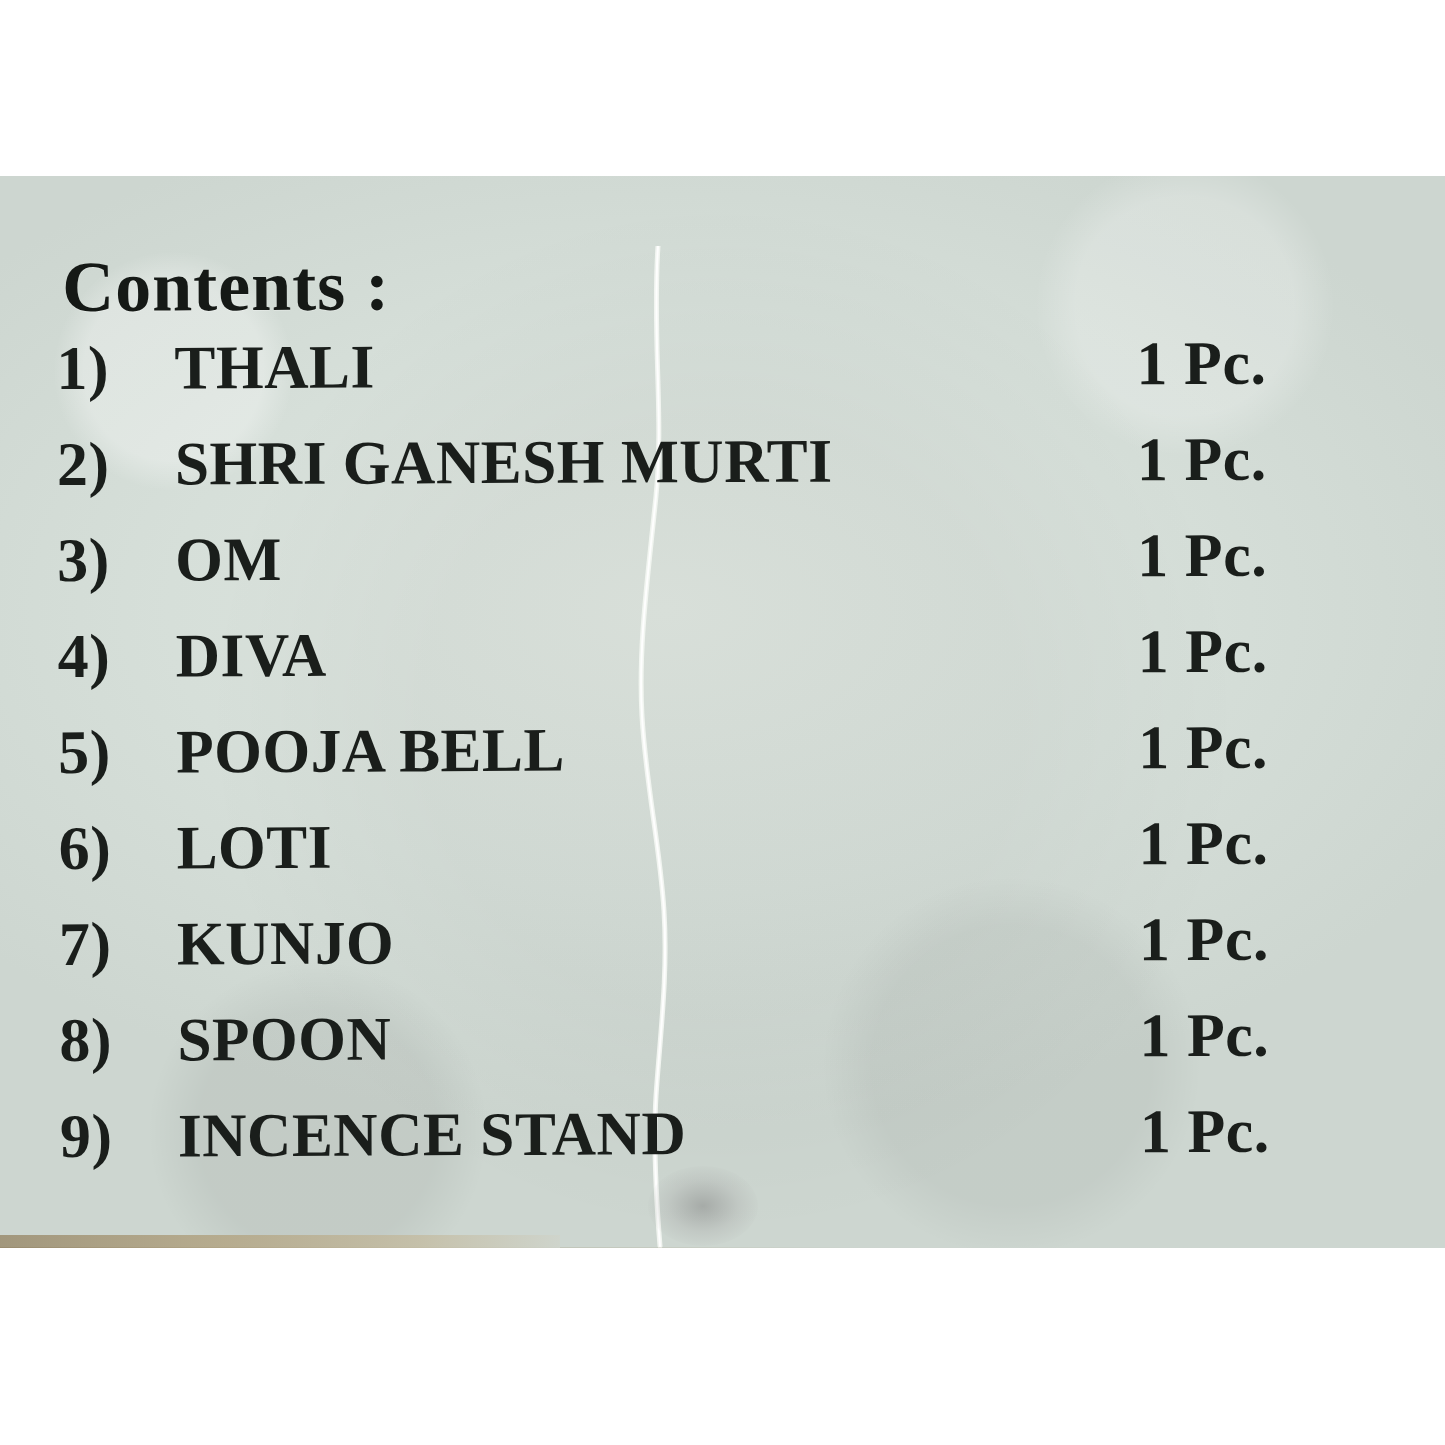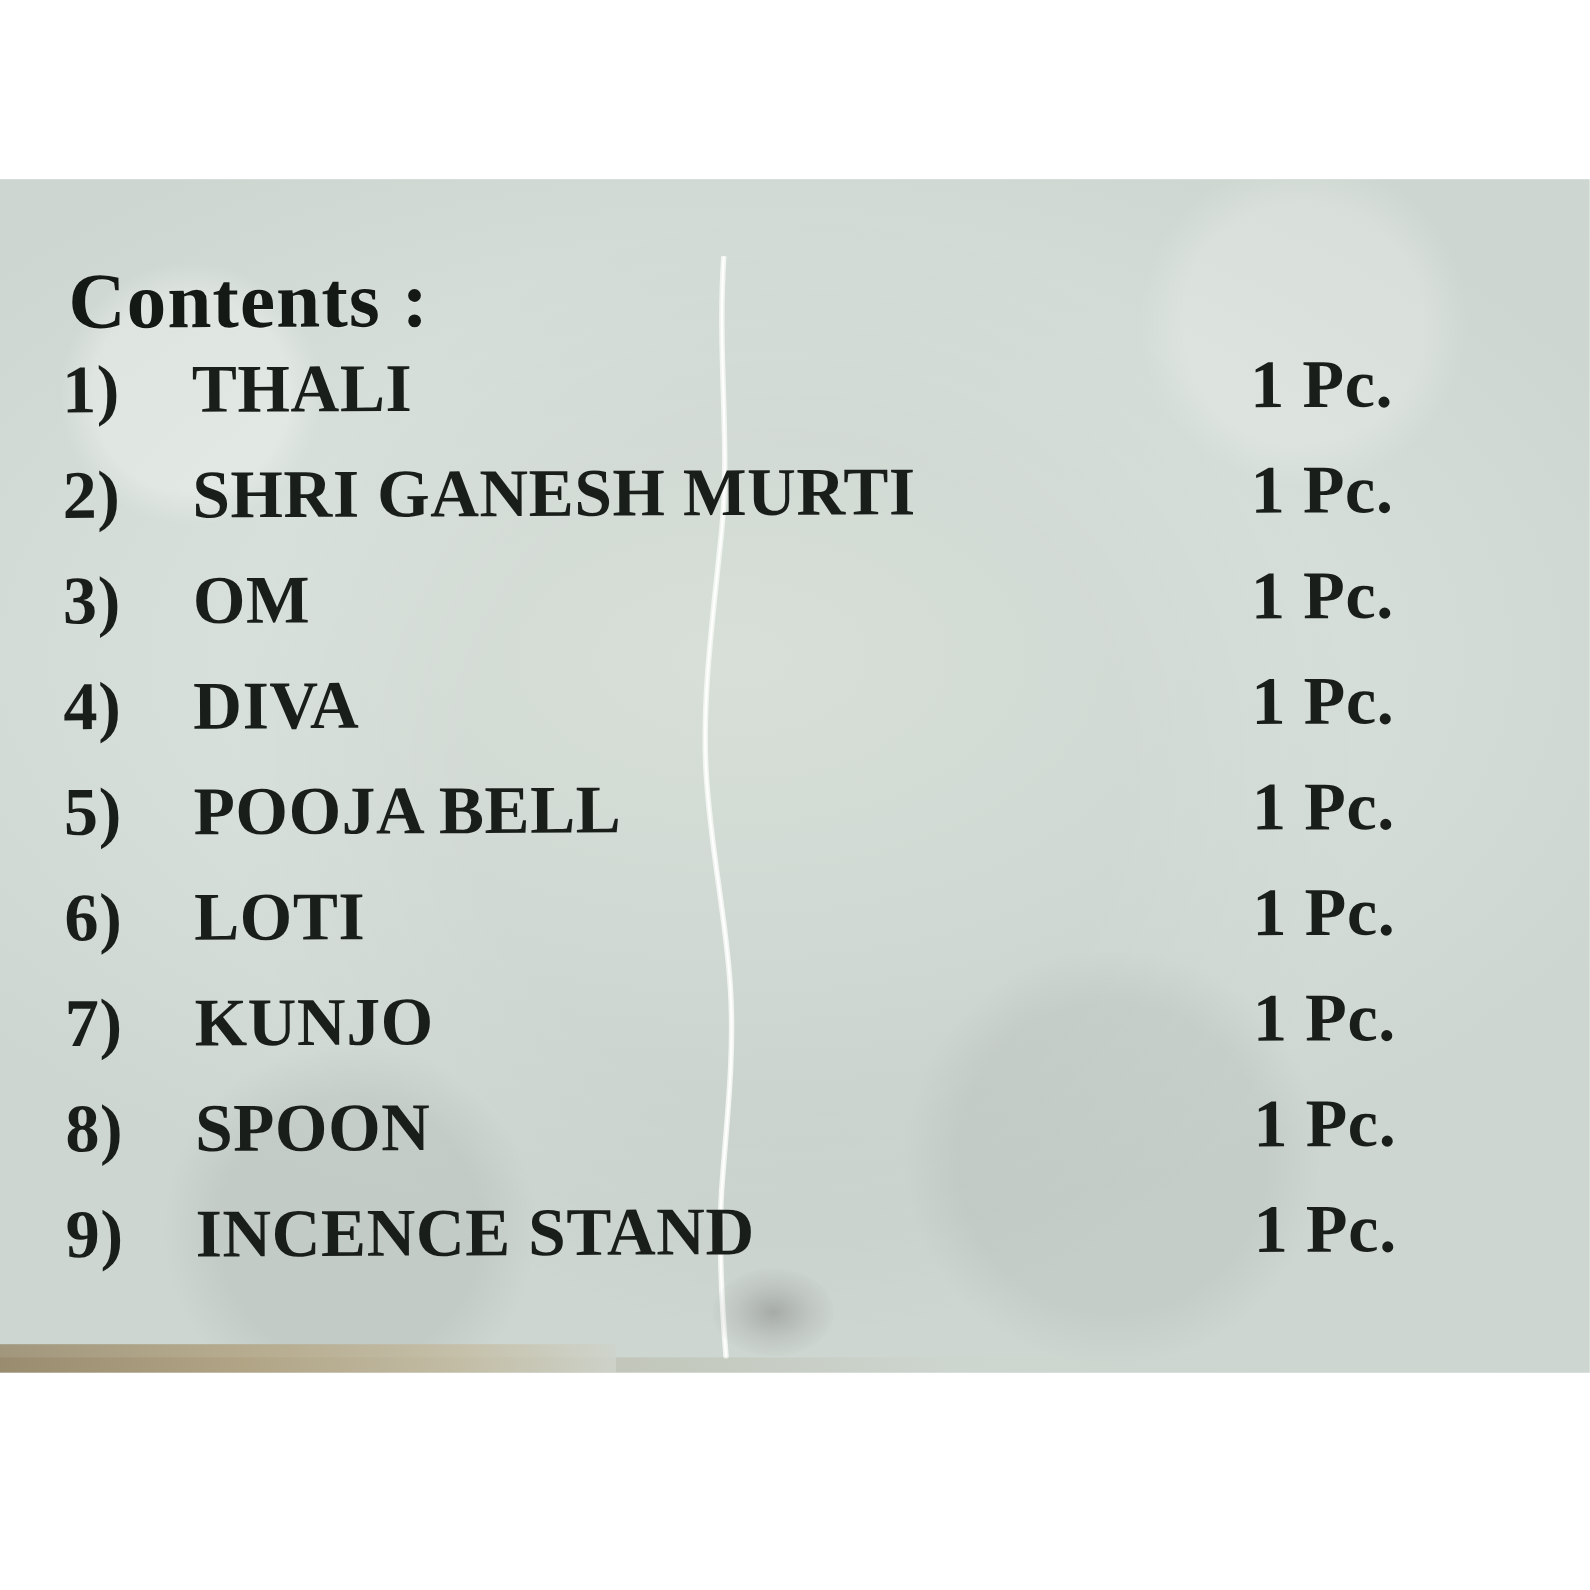--- a/index.html
+++ b/index.html
@@ -11,21 +11,21 @@
     height: 1445px;
     background: #ffffff;
     font-family: "Liberation Serif", serif;
     overflow: hidden;
   }
 
   
   #label-photo {
     position: absolute;
     left: 0;
-    top: 163px;
+    top: 176px;
     width: 1445px;
     height: 1085px;
     background:
       radial-gradient(ellipse 900px 520px at 46% 40%, #dfe6e0 0%, #d6dfd9 55%, #cdd6d0 100%),
       linear-gradient(180deg, #dbe3dd 0%, #d4ddd6 50%, #cfd8d1 100%);
     overflow: hidden;
   }
 
   
   #label-photo::before {

